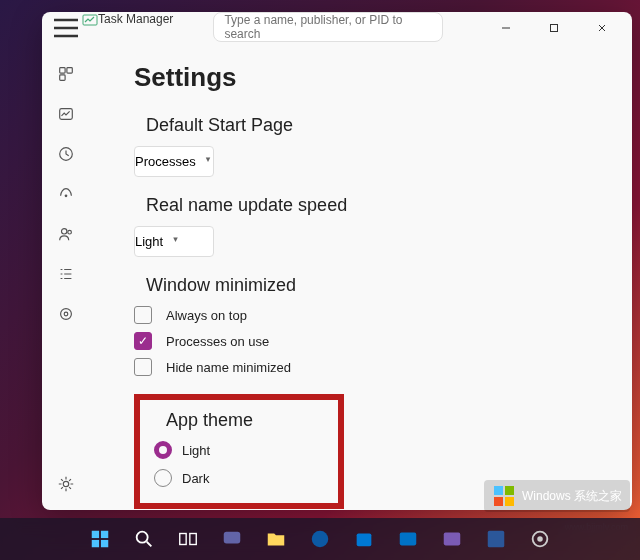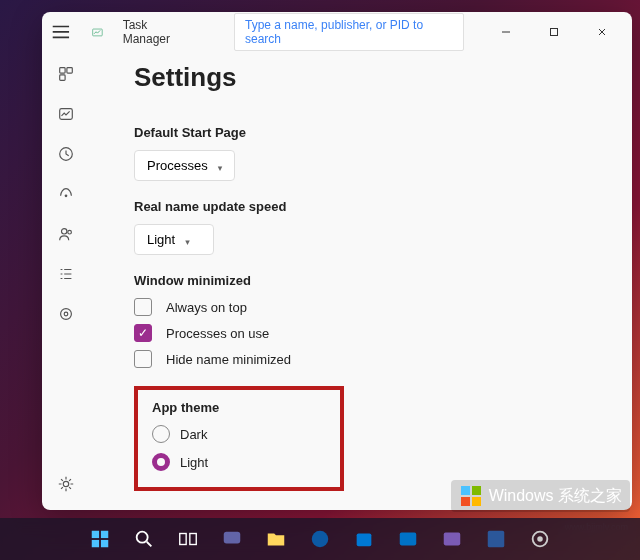--- a/index.html
+++ b/index.html
@@ -1,46 +1,46 @@
 <!DOCTYPE html>
 <html><head>
 <meta charset="utf-8">
 <style>
 * { margin: 0; padding: 0; box-sizing: border-box; font-family: 'Segoe UI', sans-serif; }
 body { width: 640px; height: 560px; background: linear-gradient(135deg, #2a1845 0%, #4a1535 40%, #8b1538 70%, #ff6b35 100%); position: relative; overflow: hidden; }
 .window { position: absolute; top: 12px; left: 42px; right: 8px; bottom: 50px; background: #f9f9f9; border-radius: 8px; display: flex; flex-direction: column; box-shadow: 0 8px 32px rgba(0,0,0,0.3); }
-.titlebar { height: 40px; display: flex; align-items: center; padding: 0 8px; gap: 20px; }
+.titlebar { height: 40px; display: flex; align-items: flex-start; padding: 0 8px; gap: 0; }
 .hamburger { width: 32px; height: 32px; display: flex; align-items: center; justify-content: center; cursor: pointer; border-radius: 4px; }
 .app-icon { width: 16px; height: 16px; display: flex; align-items: center; justify-content: center; }
 .app-title { font-size: 12px; color: #333; }
-.search-box { margin-left: 40px; flex: 0 0 230px; height: 38px; background: #fff; border: 1px solid #e0e0e0; border-radius: 2px; padding: 0 10px; font-size: 12px; color: #3b82f6; display: flex; align-items: center; }
+.search-box { margin-left: 40px; flex: 0 0 230px; height: 30px; background: #fff; border: 1px solid #e0e0e0; border-radius: 8px; padding: 0 10px; font-size: 12px; color: #737373; display: flex; align-items: center; }
 .win-controls { margin-left: auto; display: flex; gap: 4px; }
 .win-btn { width: 44px; height: 32px; display: flex; align-items: center; justify-content: center; cursor: pointer; font-size: 12px; }
 .body-area { flex: 1; display: flex; overflow: hidden; }
 .sidebar { width: 48px; display: flex; flex-direction: column; align-items: center; padding-top: 4px; gap: 4px; }
 .sidebar-bottom { margin-top: auto; margin-bottom: 8px; }
 .nav-item { width: 38px; height: 36px; display: flex; align-items: center; justify-content: center; cursor: pointer; border-radius: 4px; color: #555; }
 .nav-item svg { width: 18px; height: 18px; }
 .content { flex: 1; padding: 10px 24px 20px 44px; overflow-y: auto; }
-.page-title { font-size: 26px; font-weight: 600; color: #222; margin-bottom: 32px; }
+.page-title { font-size: 26px; font-weight: 600; color: #222; margin-bottom: 22px; }
 .section { margin-bottom: 18px; }
-.section-label { font-size: 13px; font-weight: 700; color: #222; margin-bottom: 10px; }
-.dropdown { display: inline-flex; align-items: flex-end; gap: 10px; padding: 7px 12px; background: #fff; border: 1px solid #ddd; border-radius: 4px; font-size: 13px; cursor: pointer; min-width: 80px; }
+.section-label { font-size: 18px; font-weight: 400; color: #222; margin-bottom: 10px; margin-left: 12px; }
+.dropdown { display: inline-flex; align-items: flex-start; gap: 10px; padding: 7px 0; background: #fff; border: 1px solid #ddd; border-radius: 4px; font-size: 13px; cursor: pointer; min-width: 80px; }
 .chev { font-size: 9px; color: #666; }
 .check-row { display: flex; align-items: center; gap: 14px; margin-bottom: 8px; font-size: 13px; color: #222; cursor: pointer; }
 .checkbox { width: 18px; height: 18px; border: 1.5px solid #888; border-radius: 3px; display: flex; align-items: center; justify-content: center; }
 .checkbox.checked { background: #9b2d8e; border-color: #9b2d8e; color: #fff; font-size: 12px; }
 .radio-row { display: flex; align-items: center; gap: 10px; margin-bottom: 10px; font-size: 13px; color: #222; cursor: pointer; }
 .radio { width: 18px; height: 18px; border: 1.5px solid #888; border-radius: 50%; display: flex; align-items: center; justify-content: center; }
 .radio.selected { border: 5px solid #9b2d8e; }
-.highlight-box { border: 4px solid #b91c1c; padding: 10px 14px 6px 14px; display: inline-block; min-width: 210px; }
+.highlight-box { border: 6px solid #b91c1c; padding: 10px 14px 6px 14px; display: inline-block; min-width: 210px; }
 .taskbar { position: absolute; bottom: 0; left: 0; right: 0; height: 42px; background: rgba(30,20,40,0.85); backdrop-filter: blur(10px); display: flex; align-items: center; justify-content: center; gap: 6px; }
 .tb-icon { width: 38px; height: 38px; display: flex; align-items: center; justify-content: center; border-radius: 4px; cursor: pointer; }
 .tb-icon svg, .tb-icon .ico { width: 22px; height: 22px; }
-.watermark { position: absolute; right: 10px; bottom: 48px; display: flex; align-items: center; gap: 6px; font-size: 16px; color: #fff; background: rgba(0,0,0,0.15); padding: 4px 8px; border-radius: 4px; }
+.watermark { position: absolute; right: 10px; bottom: 48px; display: flex; align-items: center; gap: 6px; font-size: 12px; color: #fff; background: rgba(0,0,0,0.15); padding: 4px 8px; border-radius: 4px; }
 .wm-logo { width: 24px; height: 24px; }
 .wm-url { position: absolute; right: 12px; bottom: 28px; font-size: 9px; color: rgba(255,255,255,0.6); }
 </style>
 </head>
 <body>
 
 <div class="window">
   <div class="titlebar">
     <div class="hamburger">
       <svg viewBox="0 0 16 16">
@@ -161,26 +161,26 @@
         <div class="check-row">
           <div class="checkbox"></div>
           <span>Hide name minimized</span>
         </div>
       </div>
 
       <div class="highlight-box">
         <div class="section" style="margin-bottom:6px">
           <div class="section-label">App theme</div>
           <div class="radio-row">
+            <div class="radio selected"></div>
+            <span>Light</span>
+          </div>
+          <div class="radio-row">
             <div class="radio"></div>
             <span>Dark</span>
-          </div>
-          <div class="radio-row">
-            <div class="radio selected"></div>
-            <span>Light</span>
           </div>
         </div>
       </div>
     </div>
   </div>
 </div>
 
 <div class="watermark">
   <svg class="wm-logo" viewBox="0 0 24 24">
       <rect x="2" y="2" width="9" height="9" fill="#4cc2ff"></rect>

